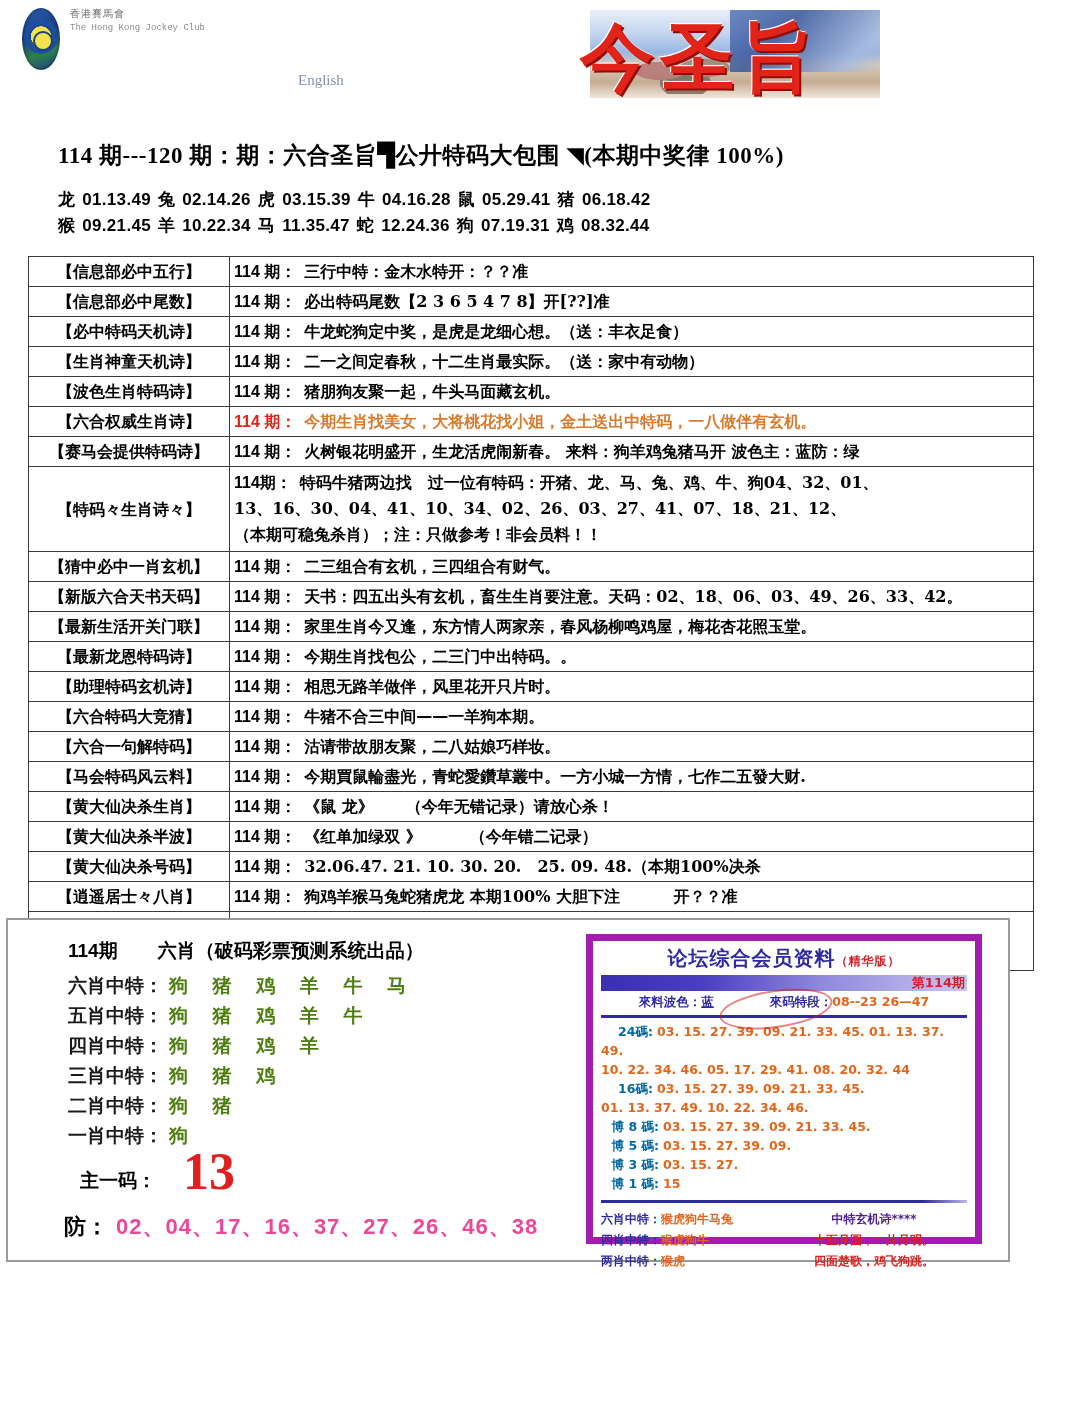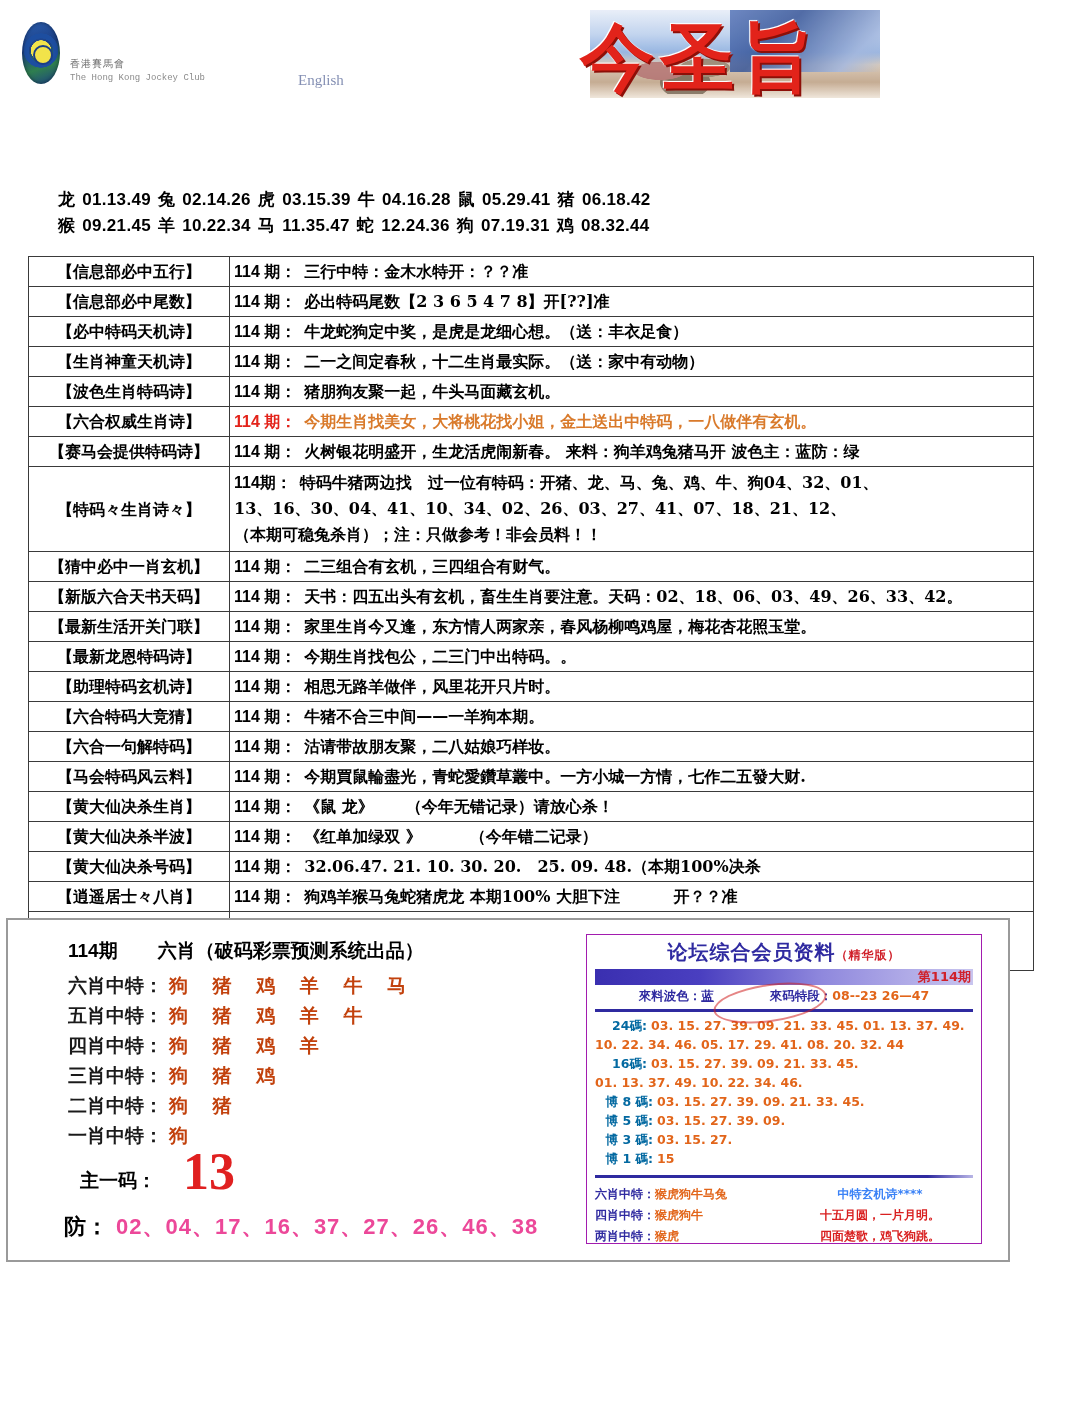--- a/index.html
+++ b/index.html
@@ -23,23 +23,23 @@
   }
 
   
   .header {
     position: relative;
     height: 128px;
   }
   .hkjc-logo {
     position: absolute;
     left: 22px;
-    top: 22px;
+    top: 8px;
     display: flex;
-    align-items: flex-end;
+    align-items: flex-start;
   }
   .hkjc-mark {
     width: 38px;
     height: 62px;
     border-radius: 50%;
     background:
       radial-gradient(circle at 50% 46%, #f2e34a 0 26%, rgba(0,0,0,0) 27%),
       radial-gradient(circle at 50% 46%, rgba(0,0,0,0) 0 31%, #1d4ea0 32% 44%, rgba(0,0,0,0) 45%),
       linear-gradient(160deg, #2b5fb0 0%, #1b3f86 40%, #2f7f4f 70%, #1b3f86 100%);
     box-shadow: inset 0 0 4px rgba(0,0,0,.5);
@@ -238,21 +238,21 @@
     top: 50px;
   }
   .xiao-row {
     font-size: 19px;
     font-weight: bold;
     line-height: 30px;
     white-space: nowrap;
     font-family: "DejaVu Serif", serif;
   }
   .xiao-row .lbl { color: #1a1a1a; }
-  .xiao-row .vals { color: #c2410c; margin-left: 6px; letter-spacing: 9px; }
+  .xiao-row .vals { color: #4d7c0f; margin-left: 6px; letter-spacing: 9px; }
 
   .zhuyi {
     position: absolute;
     left: 72px;
     top: 248px;
     font-size: 19px;
     font-weight: bold;
     font-family: "DejaVu Serif", serif;
   }
   .zhuyi-val {
@@ -281,21 +281,21 @@
     text-align: center;
   }
 
   
   .bluebox {
     position: absolute;
     left: 578px;
     top: 14px;
     width: 396px;
     height: 310px;
-    border: 1px solid #a21caf;
+    border: 7px solid #a21caf;
     background: #ffffff;
     box-sizing: border-box;
     padding: 4px 8px;
     font-family: "DejaVu Sans", sans-serif;
   }
   .bb-title {
     text-align: center;
     font-size: 20px;
     font-weight: bold;
     color: #2f2aa0;
@@ -376,21 +376,21 @@
   .bb-foot .left-col { width: 210px; }
   .bb-foot .fk { color: #2f2aa0; }
   .bb-foot .fv { color: #e2651a; text-align: right; }
   .bb-foot .right-col {
     position: absolute;
     right: 4px;
     top: 0;
     width: 178px;
     text-align: center;
   }
-  .bb-foot .right-col .rt { color: #3b82f6; }
+  .bb-foot .right-col .rt { color: #4c1d95; }
   .bb-foot .right-col .rv { color: #d92020; line-height: 21px; }
 </style>
 </head>
 <body>
 
 <div class="page">
 
   <div class="header">
 
     <div class="hkjc-logo">
@@ -401,20 +401,21 @@
       </div>
     </div>
 
     <div class="banner">
       <div class="banner-photo"></div>
       <div class="banner-title">今圣旨</div>
     </div>
     <div class="banner-english">English</div>
   </div>
 
+  <div class="title-line">114 期---120 期：期：六合圣旨▜公廾特码大包围 ◥(本期中奖律 100%)</div>
 
   <div class="zodiac-line l1"><span class="zname">龙</span><span class="znum"> 01.13.49</span><span class="zname">兔</span><span class="znum"> 02.14.26</span><span class="zname">虎</span><span class="znum"> 03.15.39</span><span class="zname">牛</span><span class="znum"> 04.16.28</span><span class="zname">鼠</span><span class="znum"> 05.29.41</span><span class="zname">猪</span><span class="znum"> 06.18.42</span></div>
   <div class="zodiac-line l2"><span class="zname">猴</span><span class="znum"> 09.21.45</span><span class="zname">羊</span><span class="znum"> 10.22.34</span><span class="zname">马</span><span class="znum"> 11.35.47</span><span class="zname">蛇</span><span class="znum"> 12.24.36</span><span class="zname">狗</span><span class="znum"> 07.19.31</span><span class="zname">鸡</span><span class="znum"> 08.32.44</span></div>
 
   <table class="maintable">
     <tbody>
         <tr>
           <td class="label">【信息部必中五行】</td>
           <td class="content"><span class="issue">114 期：</span>三行中特：金木水特开：？？准</td>
         </tr>

